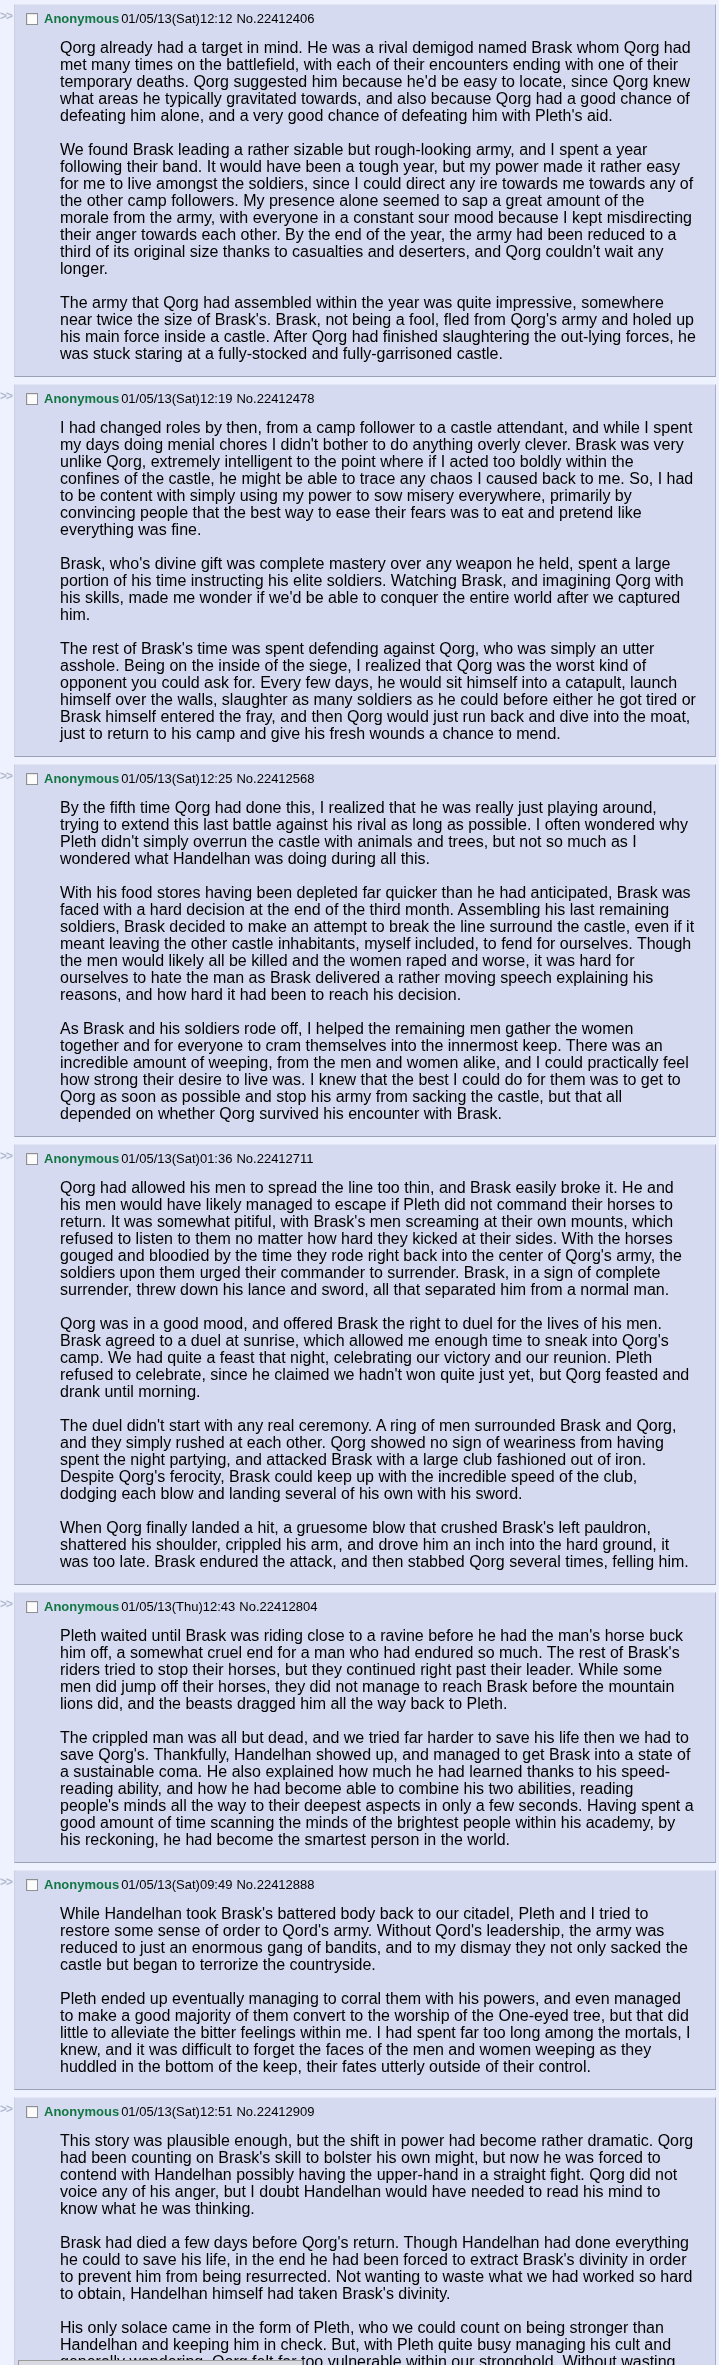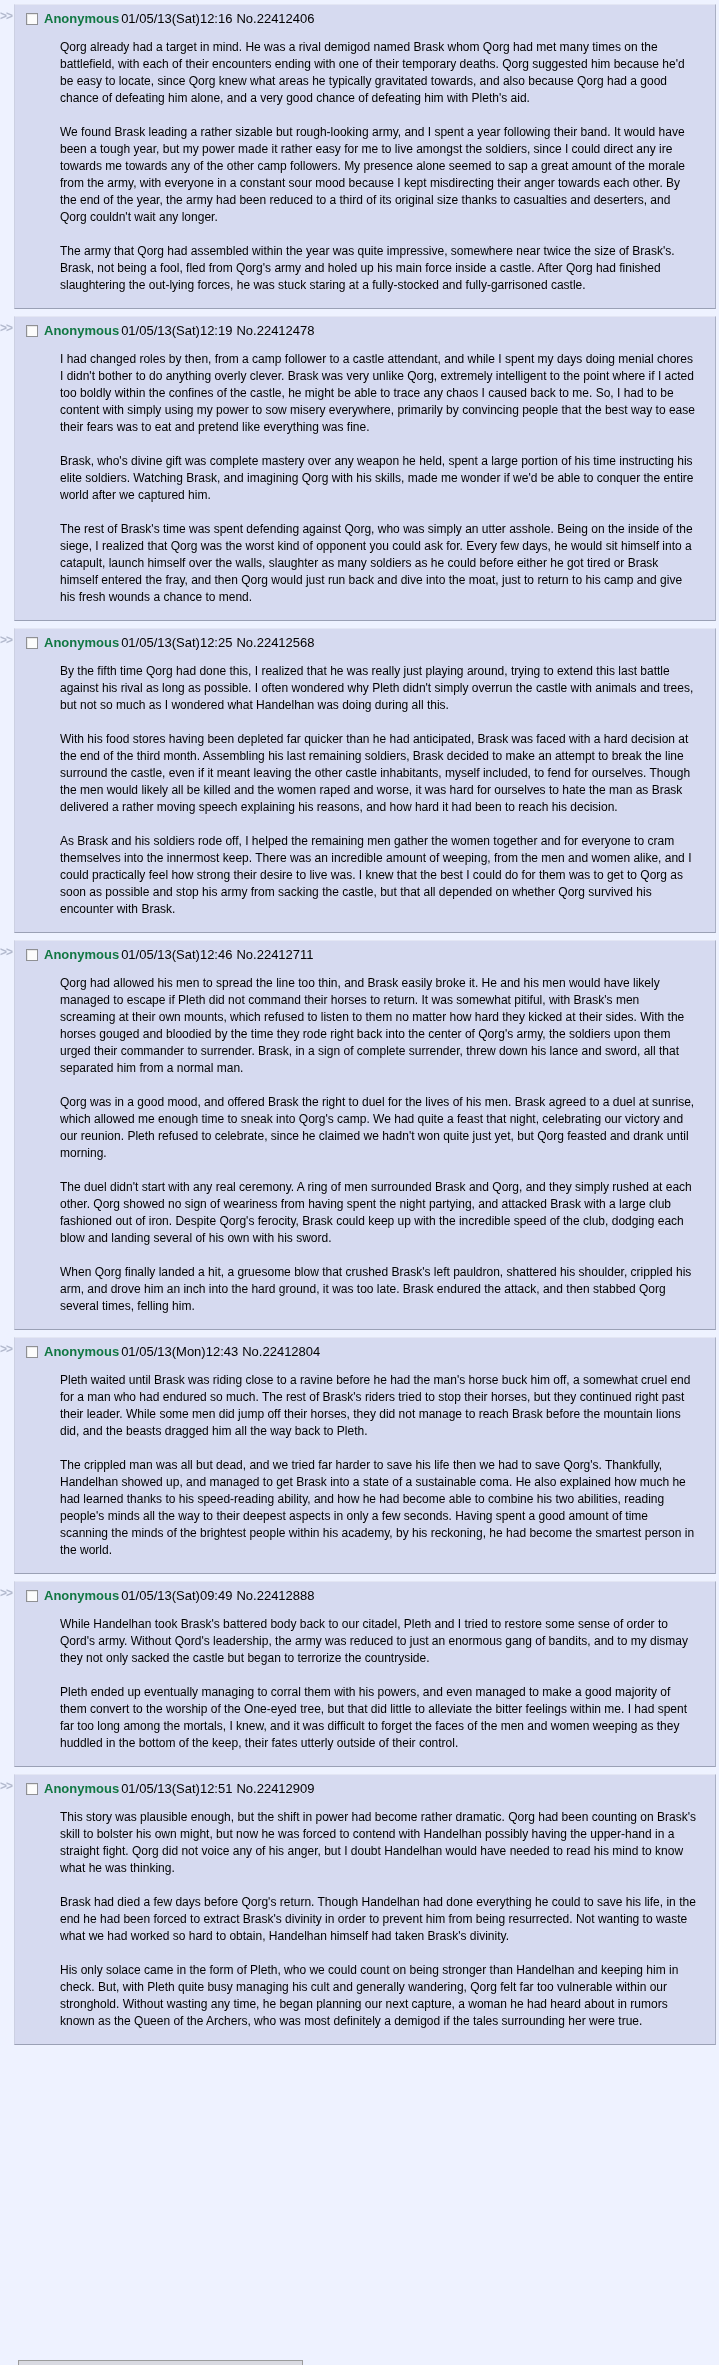--- a/index.html
+++ b/index.html
@@ -53,21 +53,21 @@
   .post-author {
     color: #117743;
     font-weight: bold;
     margin-right: 2px;
   }
   .post-date { margin-right: 4px; }
   .post-number { }
   .post-body {
     margin: 13px 19px 0 45px;
     padding-bottom: 14px;
-    font-size: 12px;
+    font-size: 16px;
     line-height: 17px;
     color: #000;
   }
   .post-body p { margin: 0 0 17px 0; }
   .post-body p:last-child { margin-bottom: 0; }
   .bottom-partial {
     position: absolute;
     left: 18px;
     top: 2360px;
     width: 285px;
@@ -79,21 +79,21 @@
 </head>
 <body>
 
 <div class="thread">
   <div class="post-row">
     <div class="side-arrows">&gt;&gt;</div>
     <div class="post">
       <div class="post-header">
         <div class="post-checkbox"></div>
         <span class="post-author">Anonymous</span>
-        <span class="post-date">01/05/13(Sat)12:16</span>
+        <span class="post-date">01/05/13(Sat)12:12</span>
         <span class="post-number">No.22412406</span>
       </div>
       <blockquote class="post-body">
           <p>Qorg already had a target in mind. He was a rival demigod named Brask whom Qorg had met many times on the battlefield, with each of their encounters ending with one of their temporary deaths. Qorg suggested him because he'd be easy to locate, since Qorg knew what areas he typically gravitated towards, and also because Qorg had a good chance of defeating him alone, and a very good chance of defeating him with Pleth's aid.</p>
           <p>We found Brask leading a rather sizable but rough-looking army, and I spent a year following their band. It would have been a tough year, but my power made it rather easy for me to live amongst the soldiers, since I could direct any ire towards me towards any of the other camp followers. My presence alone seemed to sap a great amount of the morale from the army, with everyone in a constant sour mood because I kept misdirecting their anger towards each other. By the end of the year, the army had been reduced to a third of its original size thanks to casualties and deserters, and Qorg couldn't wait any longer.</p>
           <p>The army that Qorg had assembled within the year was quite impressive, somewhere near twice the size of Brask's. Brask, not being a fool, fled from Qorg's army and holed up his main force inside a castle. After Qorg had finished slaughtering the out-lying forces, he was stuck staring at a fully-stocked and fully-garrisoned castle.</p>
         </blockquote>
     </div>
   </div>
 
@@ -130,39 +130,39 @@
         </blockquote>
     </div>
   </div>
 
   <div class="post-row">
     <div class="side-arrows">&gt;&gt;</div>
     <div class="post">
       <div class="post-header">
         <div class="post-checkbox"></div>
         <span class="post-author">Anonymous</span>
-        <span class="post-date">01/05/13(Sat)12:46</span>
+        <span class="post-date">01/05/13(Sat)01:36</span>
         <span class="post-number">No.22412711</span>
       </div>
       <blockquote class="post-body">
           <p>Qorg had allowed his men to spread the line too thin, and Brask easily broke it. He and his men would have likely managed to escape if Pleth did not command their horses to return. It was somewhat pitiful, with Brask's men screaming at their own mounts, which refused to listen to them no matter how hard they kicked at their sides. With the horses gouged and bloodied by the time they rode right back into the center of Qorg's army, the soldiers upon them urged their commander to surrender. Brask, in a sign of complete surrender, threw down his lance and sword, all that separated him from a normal man.</p>
           <p>Qorg was in a good mood, and offered Brask the right to duel for the lives of his men. Brask agreed to a duel at sunrise, which allowed me enough time to sneak into Qorg's camp. We had quite a feast that night, celebrating our victory and our reunion. Pleth refused to celebrate, since he claimed we hadn't won quite just yet, but Qorg feasted and drank until morning.</p>
           <p>The duel didn't start with any real ceremony. A ring of men surrounded Brask and Qorg, and they simply rushed at each other. Qorg showed no sign of weariness from having spent the night partying, and attacked Brask with a large club fashioned out of iron. Despite Qorg's ferocity, Brask could keep up with the incredible speed of the club, dodging each blow and landing several of his own with his sword.</p>
           <p>When Qorg finally landed a hit, a gruesome blow that crushed Brask's left pauldron, shattered his shoulder, crippled his arm, and drove him an inch into the hard ground, it was too late. Brask endured the attack, and then stabbed Qorg several times, felling him.</p>
         </blockquote>
     </div>
   </div>
 
   <div class="post-row">
     <div class="side-arrows">&gt;&gt;</div>
     <div class="post">
       <div class="post-header">
         <div class="post-checkbox"></div>
         <span class="post-author">Anonymous</span>
-        <span class="post-date">01/05/13(Mon)12:43</span>
+        <span class="post-date">01/05/13(Thu)12:43</span>
         <span class="post-number">No.22412804</span>
       </div>
       <blockquote class="post-body">
           <p>Pleth waited until Brask was riding close to a ravine before he had the man's horse buck him off, a somewhat cruel end for a man who had endured so much. The rest of Brask's riders tried to stop their horses, but they continued right past their leader. While some men did jump off their horses, they did not manage to reach Brask before the mountain lions did, and the beasts dragged him all the way back to Pleth.</p>
           <p>The crippled man was all but dead, and we tried far harder to save his life then we had to save Qorg's. Thankfully, Handelhan showed up, and managed to get Brask into a state of a sustainable coma. He also explained how much he had learned thanks to his speed-reading ability, and how he had become able to combine his two abilities, reading people's minds all the way to their deepest aspects in only a few seconds. Having spent a good amount of time scanning the minds of the brightest people within his academy, by his reckoning, he had become the smartest person in the world.</p>
         </blockquote>
     </div>
   </div>
 
   <div class="post-row">

